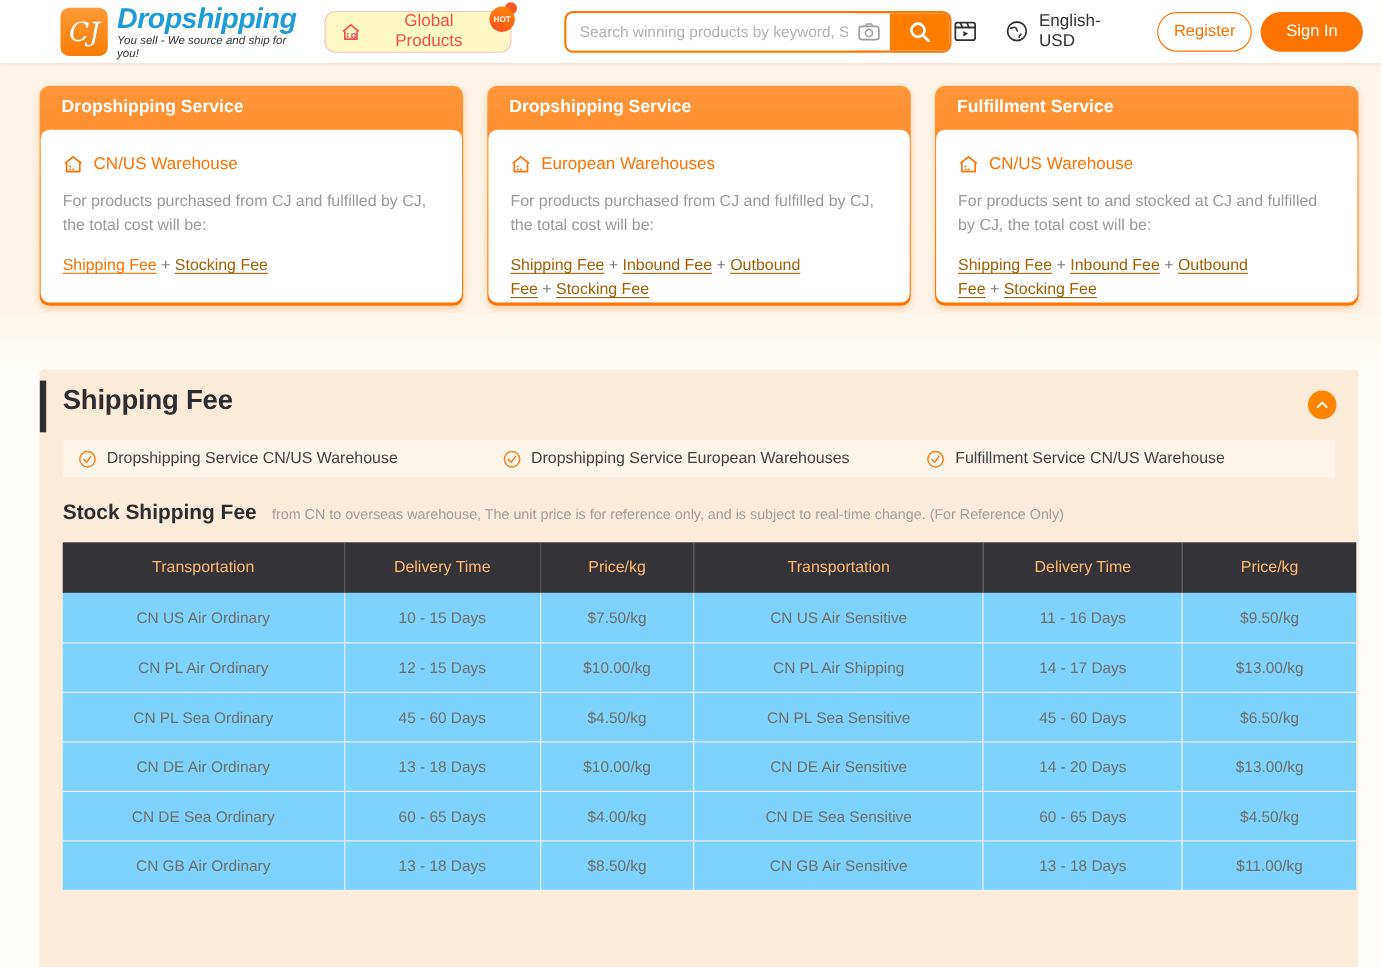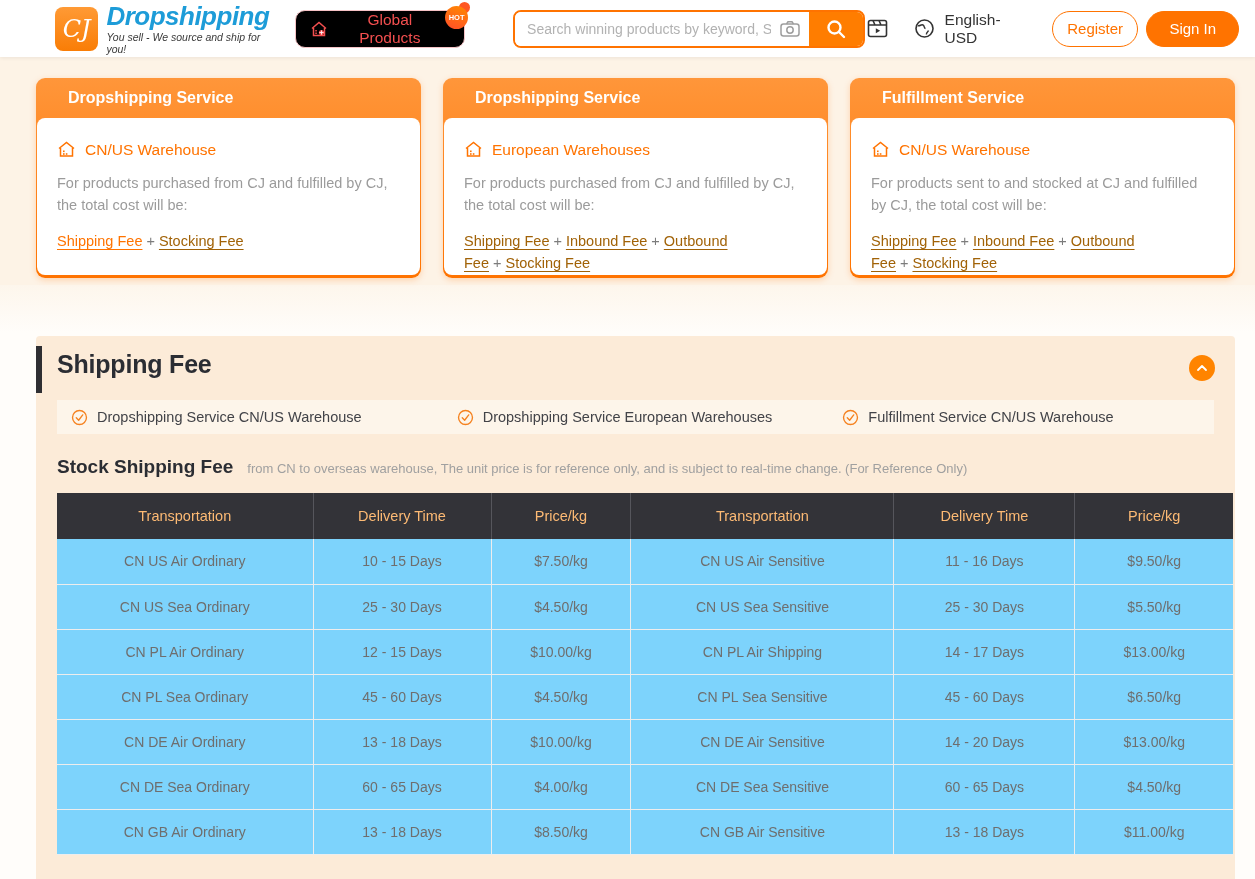--- a/index.html
+++ b/index.html
@@ -16,21 +16,21 @@
   .topbar{position:relative;z-index:5;height:57px;background:#fff;display:flex;align-items:center;
     padding:0 16px 0 55px;box-shadow:0 1px 4px rgba(0,0,0,.07);}
   .logo{display:flex;align-items:center;gap:8px;cursor:pointer;}
   .logo-square{width:44px;height:44px;border-radius:8px;background:var(--accent-light);
     background:linear-gradient(180deg,#ff9a35,#f97d06);color:#fff;display:flex;align-items:center;justify-content:center;
     font-family:"DejaVu Serif",serif;font-style:italic;font-size:24px;font-weight:400;}
   .brand{color:var(--blue);font-size:26px;font-weight:700;font-style:italic;letter-spacing:-.5px;line-height:1;}
   .tagline{color:#3a3a3a;font-size:10.5px;font-style:italic;margin-top:2px;}
 
   .global-btn{margin-left:14px;display:flex;align-items:center;gap:7px;position:relative;
-    background:#000000;border:1px solid #f6c3c6;border-radius:10px;height:38px;padding:0 20px 0 13px;cursor:pointer;}
+    background:#fef9c3;border:1px solid #f6c3c6;border-radius:10px;height:38px;padding:0 20px 0 13px;cursor:pointer;}
   .global-btn .label{color:var(--red);font-size:15.5px;}
   .hot-badge{position:absolute;top:-9px;right:-8px;width:27px;height:27px;}
   .hot-badge .bulb{position:absolute;bottom:0;left:0;width:23px;height:23px;border-radius:50% 50% 50% 50%;
     background:#ff5722;background:linear-gradient(200deg,#ff8a00,#ff4d29);display:flex;align-items:center;justify-content:center;}
   .hot-badge .bulb span{color:#fff;font-size:7.5px;font-weight:700;}
   .hot-badge::before{content:"";position:absolute;top:0;right:2px;width:11px;height:11px;background:#ff5722;
     border-radius:50% 50% 50% 0;transform:rotate(-45deg);}
 
   .search{margin-left:48px;display:flex;width:357px;height:38px;border:2px solid var(--accent);
     border-radius:8px;overflow:hidden;background:#fff;align-items:center;}
@@ -50,21 +50,21 @@
 
   
   .cream-band{position:absolute;left:0;right:0;top:57px;height:228px;background:var(--band-bg);}
   .cream-fade{position:absolute;left:0;right:0;top:285px;height:48px;
     background:linear-gradient(180deg,#fdf6ec, #fffdfa);}
 
   
   .cards{position:relative;z-index:2;display:flex;gap:22px;margin:21px 20px 0 36px;}
   .card{position:relative;width:385px;height:200px;border-radius:9px;
     background:linear-gradient(180deg,var(--accent-light),#ff7300);box-shadow:0 2px 6px rgba(255,115,0,.25);}
-  .card-head{height:40px;display:flex;align-items:center;padding:0 32px;color:#fff;font-size:16px;font-weight:700;}
+  .card-head{height:40px;display:flex;align-items:center;padding:0 20px;color:#fff;font-size:16px;font-weight:700;}
   .card-body{position:absolute;left:1px;right:1px;top:40px;bottom:3px;background:#fff;border-radius:8px;padding:22px 20px 0;}
   .wh-line{display:flex;align-items:center;gap:9px;color:var(--accent);font-size:15.5px;}
   .card-desc{margin-top:13px;color:#9b9b9b;font-size:14.5px;line-height:1.55;}
   .fee-line{margin-top:13px;font-size:14.5px;line-height:1.55;}
   .fee-link{color:#a16207;text-decoration:underline;text-underline-offset:3px;cursor:pointer;}
   .fee-link.highlight{color:var(--accent);}
   .plus{color:#7c7c7c;margin:0 4px;}
 
   
   .section{position:relative;z-index:2;margin:58px 20px 0 36px;background:var(--section-bg);
@@ -297,28 +297,20 @@
       <tbody id="tbody">
           <tr>
             <td>CN US Air Ordinary</td>
             <td>10 - 15 Days</td>
             <td>$7.50/kg</td>
             <td>CN US Air Sensitive</td>
             <td>11 - 16 Days</td>
             <td>$9.50/kg</td>
           </tr>
           <tr>
-            <td>CN US Sea Ordinary</td>
-            <td>25 - 30 Days</td>
-            <td>$4.50/kg</td>
-            <td>CN US Sea Sensitive</td>
-            <td>25 - 30 Days</td>
-            <td>$5.50/kg</td>
-          </tr>
-          <tr>
             <td>CN PL Air Ordinary</td>
             <td>12 - 15 Days</td>
             <td>$10.00/kg</td>
             <td>CN PL Air Shipping</td>
             <td>14 - 17 Days</td>
             <td>$13.00/kg</td>
           </tr>
           <tr>
             <td>CN PL Sea Ordinary</td>
             <td>45 - 60 Days</td>

